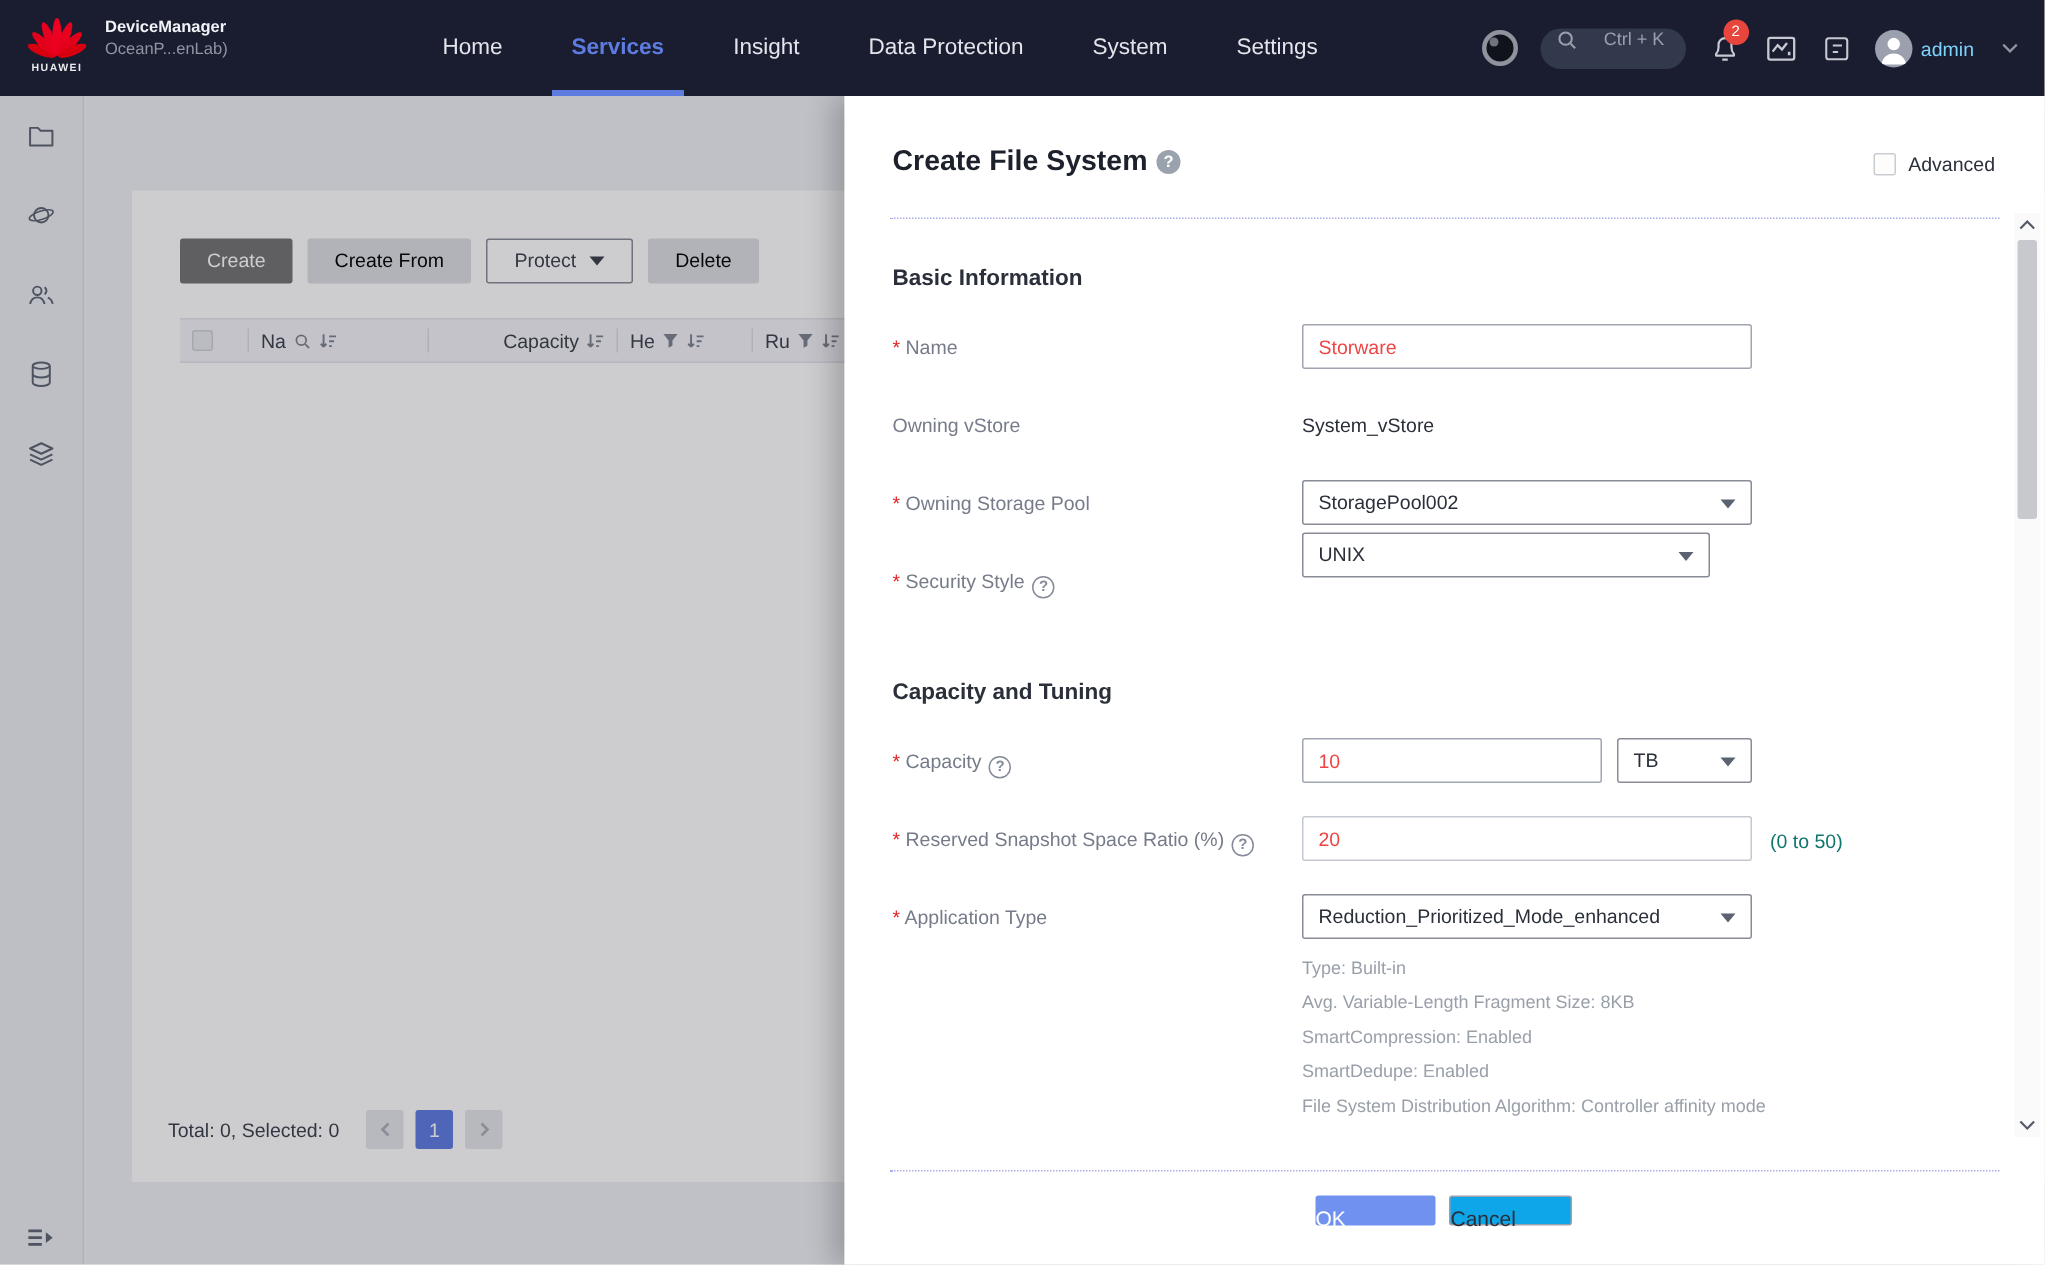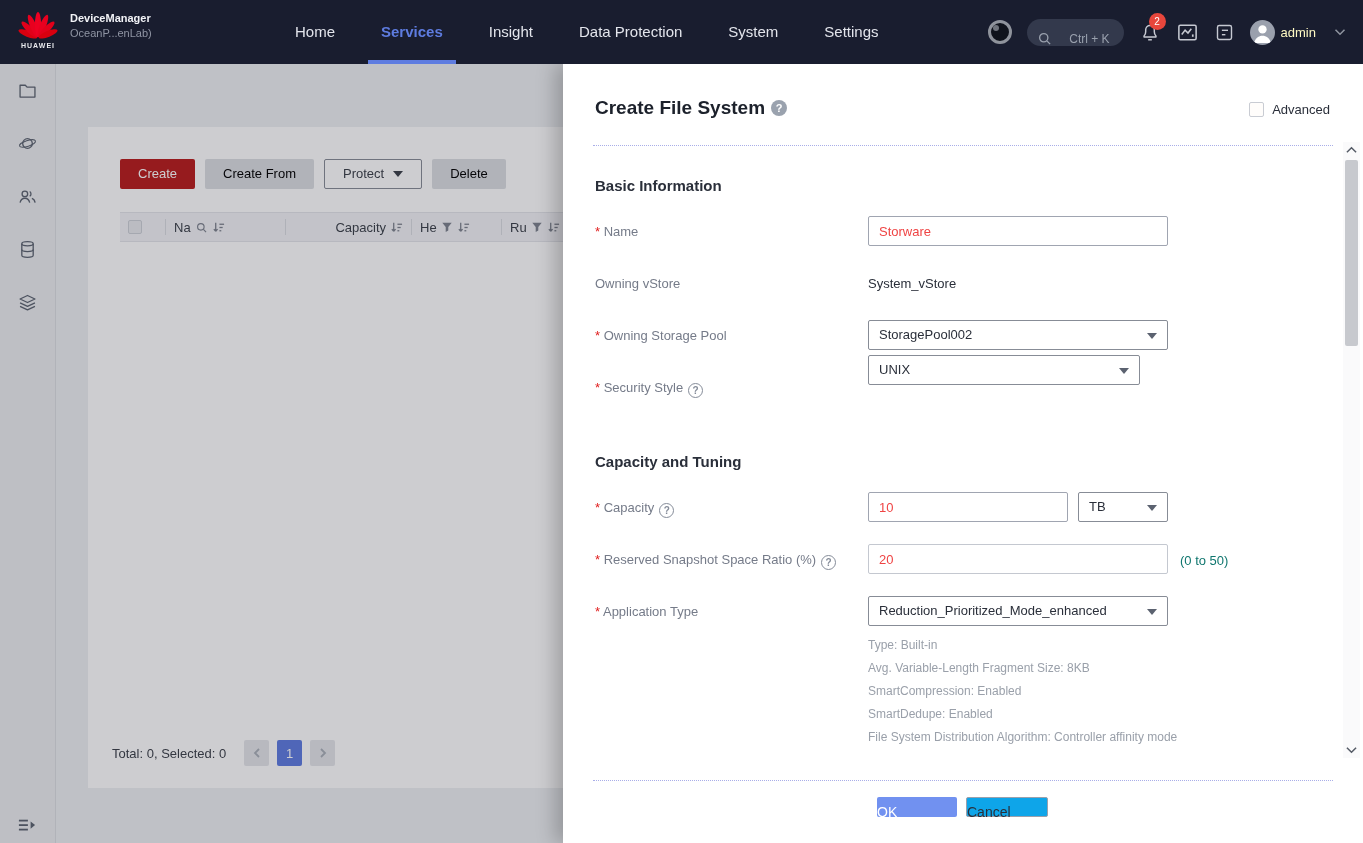--- a/index.html
+++ b/index.html
@@ -13,28 +13,28 @@
   .app-titles { margin-left:12px; padding-top:4px; }
   .app-title { color:#f2f3f7; font-size:11px; font-weight:bold; }
   .app-sub { color:#8f94a3; font-size:11px; margin-top:3px; }
   .nav { position:absolute; left:272px; top:0; height:64px; display:flex; }
   .nav-item { position:relative; height:64px; line-height:64px; padding:0 23px; color:#e3e5ec; font-size:15px; cursor:pointer; }
   .nav-item.active { color:#5e7ce0; font-weight:bold; }
   .nav-item.active::after { content:""; position:absolute; left:10px; right:10px; bottom:0; height:4px; background:#5e7ce0; }
   .top-right { position:absolute; right:14px; top:0; height:64px; display:flex; align-items:center; gap:15px; }
   .eye-icon { width:24px; height:24px; border-radius:50%; background:#10131c; border:3px solid #8f939c; position:relative; }
   .eye-icon::after { content:""; position:absolute; left:2px; top:2px; width:6px; height:6px; border-radius:50%; background:#6f737c; }
-  .search-pill { display:flex; align-items:flex-end; gap:17px; background:#33394c; border-radius:14px; height:27px; padding:0 14px 0 10px; cursor:pointer; }
+  .search-pill { display:flex; align-items:flex-start; gap:17px; background:#33394c; border-radius:14px; height:27px; padding:0 14px 0 10px; cursor:pointer; }
   .search-pill span { color:#99a0ad; font-size:12px; }
   .ticon { color:#c6c9d2; display:flex; align-items:center; }
   .bell-wrap { position:relative; }
   .badge { position:absolute; top:-8px; left:10px; min-width:17px; height:17px; border-radius:9px; color:#fff; font-size:10px; line-height:17px; text-align:center; padding:0 3px; }
   .user-wrap { display:flex; align-items:center; gap:6px; cursor:pointer; }
   .avatar { width:25px; height:25px; border-radius:50%; background:#9aa0ad; overflow:hidden; display:flex; align-items:center; justify-content:center; }
-  .user-name { color:#fef9c3; font-size:13px; }
+  .user-name { color:#7dd3fc; font-size:13px; }
 
   
   .sidebar { position:absolute; left:0; top:64px; width:56px; height:779px; background:#eceef0; border-right:1px solid #dcdee2; z-index:1; }
   .side-icons { display:flex; flex-direction:column; align-items:center; gap:32px; padding-top:16px; }
   .side-icons svg { display:block; cursor:pointer; }
   .side-expand { position:absolute; left:16px; bottom:8px; cursor:pointer; }
 
   
   .main { position:absolute; left:56px; top:64px; right:0; height:779px; background:#eef0f3; }
   .page-title { position:absolute; left:54px; top:85px; font-size:18px; font-weight:bold; color:#2b2f38; }
@@ -213,21 +213,21 @@
     <span>File Systems</span><span class="help"></span>
   </div>
   <div class="hdr-divider"></div>
   <div class="vstore-label">vStore</div>
   <div class="hdr-select">
     <div class="sel"><span>System_vStore</span></div>
   </div>
 
   <div class="card">
     <div class="toolbar">
-      <div class="btn btn-primary accent-bg" style="background: #b91c1c; padding-left: 18px;">Create</div>
+      <div class="btn btn-primary accent-bg" style="background: #737373; padding-left: 18px;">Create</div>
       <div class="btn btn-disabled">Create From</div>
       <div class="btn btn-outline">
         <span>Protect</span>
           <i></i>
       </div>
       <div class="btn btn-disabled">Delete</div>
     </div>
 
     <div class="thead">
       <div class="th" style="width:46px;">

